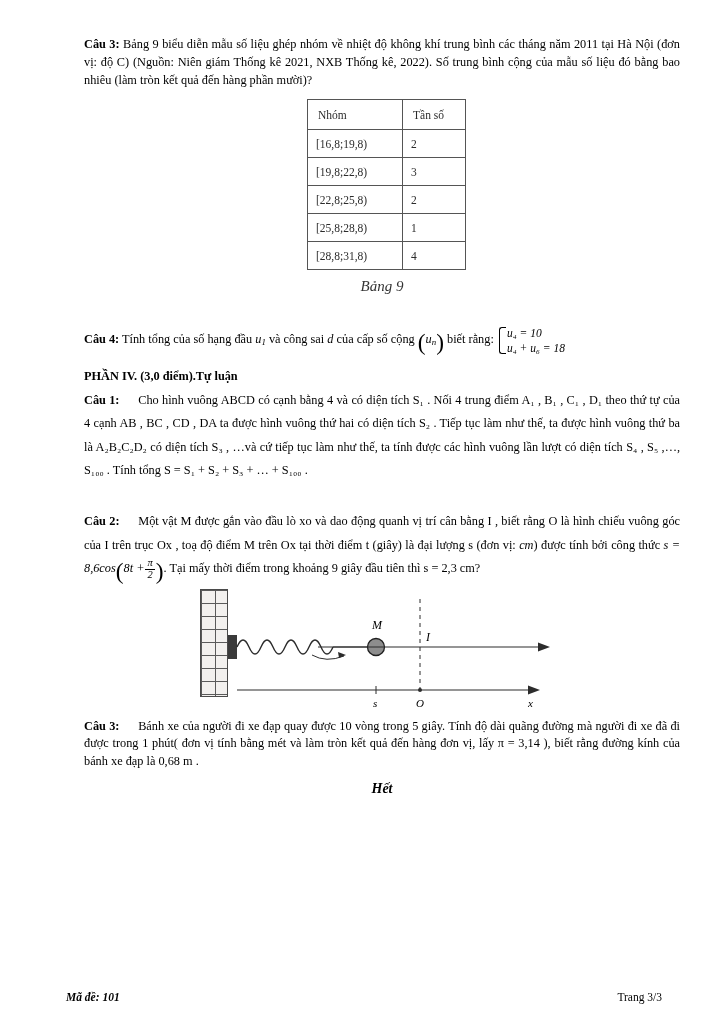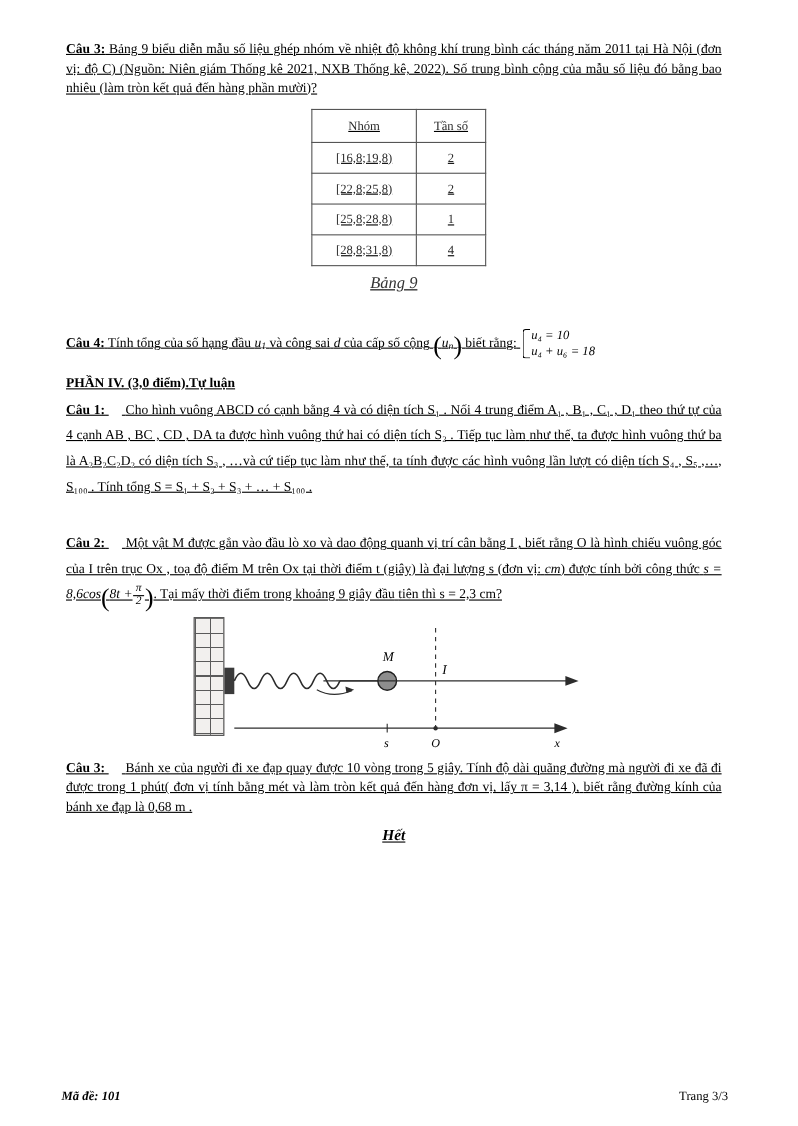--- a/index.html
+++ b/index.html
@@ -19,24 +19,23 @@
   .page {
     position: absolute;
     left: 0; top: 0;
     width: 725px;
     height: 1024px;
     padding: 0;
     box-sizing: border-box;
   }
   .content {
     position: absolute;
-    left: 60px;
+    left: 84px;
     top: 36px;
     width: 596px;
-    text-decoration: underline;
   }
   p { margin: 0 0 2px 0; text-align: justify; }
   .q-label { font-weight: bold; }
   .mathi { font-style: italic; font-family: "Liberation Serif", serif; }
   sub { font-size: 0.72em; vertical-align: -0.28em; }
 
   
   .table-wrap {
     margin: 10px auto 2px auto;
     width: 150px;
@@ -45,21 +44,21 @@
   table.freq {
     border-collapse: collapse;
     margin: 0 auto;
     font-size: 11.5px;
     font-family: "Liberation Serif", serif;
     color: #2b2b2b;
   }
   table.freq td, table.freq th {
     border: 1px solid #555;
     padding: 4px 8px;
-    text-align: center;
+    text-align: left;
     font-weight: normal;
     height: 19px;
   }
   table.freq th { font-size: 11.5px; padding: 5px 10px; }
   table.freq td.interval { min-width: 78px; }
   table.freq td.freqval { min-width: 46px; }
   td.total {
     border-top: 1px solid #555;
     font-style: italic;
   }
@@ -147,21 +146,21 @@
     top: 46px;
     width: 9px;
     height: 24px;
     background: #3a3a3a;
   }
 
   .hett { text-align: center; font-weight: bold; font-style: italic; font-size: 14px; margin-top: 8px; }
 
   .footer {
     position: absolute;
-    left: 56px;
+    left: 66px;
     right: 63px;
     bottom: 18px;
     display: flex;
     justify-content: space-between;
     font-size: 11.5px;
   }
   .footer .left { font-style: italic; font-weight: bold; }
   .footer .right { font-family: "Liberation Serif", serif; }
 
   .indent { display: inline-block; width: 12px; }
@@ -180,20 +179,24 @@
     <div class="table-wrap">
       <table class="freq">
         <tbody>
             <tr>
           <th>Nhóm</th>
           <th>Tần số</th>
         </tr>
         <tr>
           <td class="interval">[16,8;19,8)</td>
           <td class="freqval">2</td>
+        </tr>
+        <tr>
+          <td class="interval">[19,8;22,8)</td>
+          <td class="freqval">3</td>
         </tr>
         <tr>
           <td class="interval">[22,8;25,8)</td>
           <td class="freqval">2</td>
         </tr>
         <tr>
           <td class="interval">[25,8;28,8)</td>
           <td class="freqval">1</td>
         </tr>
         <tr>

